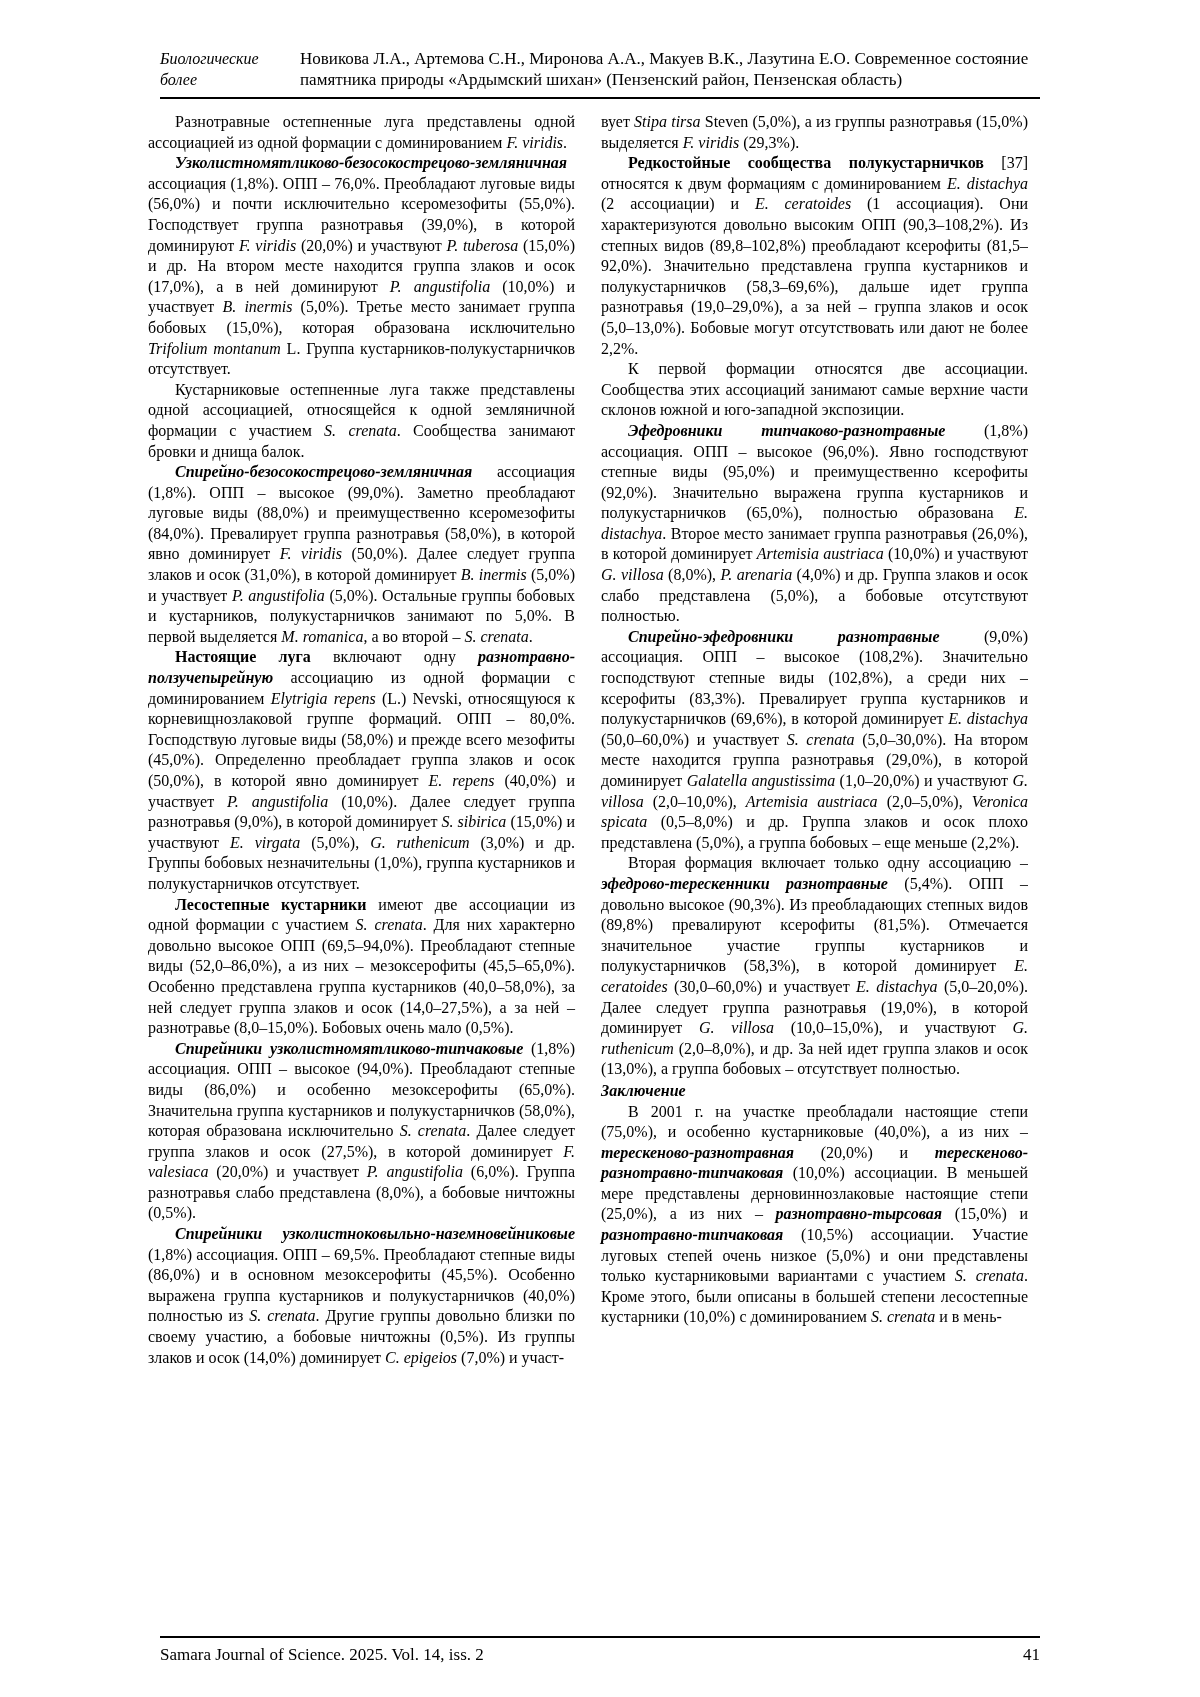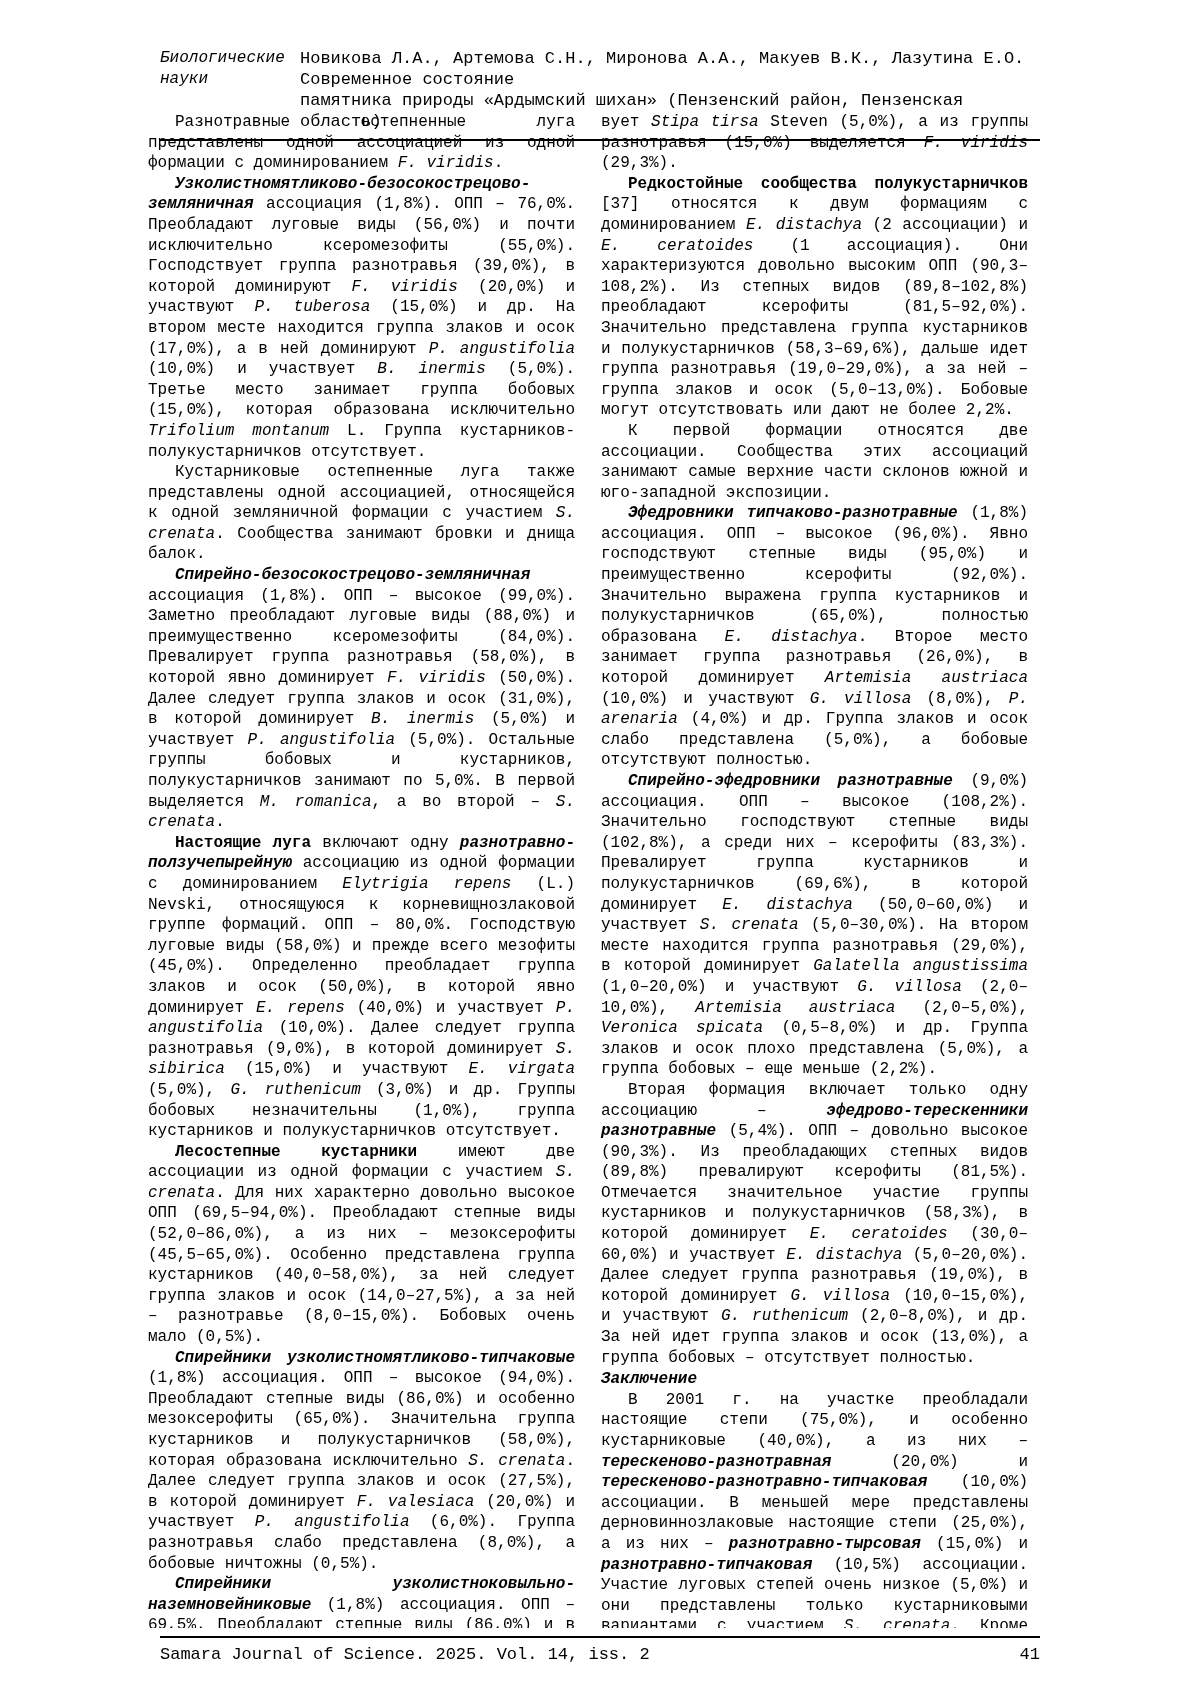--- a/index.html
+++ b/index.html
@@ -2,21 +2,21 @@
 <html lang="ru"><head>
 <meta charset="utf-8">
 <style>
   html, body { margin: 0; padding: 0; background: #ffffff; }
   .page {
     position: relative;
     width: 1200px;
     height: 1697px;
     background: #ffffff;
     color: #000;
-    font-family: Liberation Mono, monospace;
+    font-family: Liberation Serif, serif;
     overflow: hidden;
   }
   .page-header {
     position: absolute;
     left: 160px; top: 48px;
     width: 880px;
     display: flex;
     align-items: flex-start;
     border-bottom: 2px solid #000;
     padding-bottom: 7px;
@@ -78,21 +78,21 @@
   }
 </style>
 </head>
 <body>
 
 <div class="page">
 
   <div class="page-header">
     <div class="running-head">
       <div>Биологические</div>
-      <div>науки</div>
+      <div>более</div>
     </div>
     <div class="citation">
       <div>Новикова Л.А., Артемова С.Н., Миронова А.А., Макуев В.К., Лазутина Е.О. Современное состояние</div>
       <div>памятника природы «Ардымский шихан» (Пензенский район, Пензенская область)</div>
     </div>
   </div>
 
   <div class="columns">
     <div class="col">
         <p class="para body"><span>Разнотравные остепненные луга представлены одной ассоциацией из одной формации с доминированием </span><span class="run-i">F. viridis</span><span>.</span></p>

